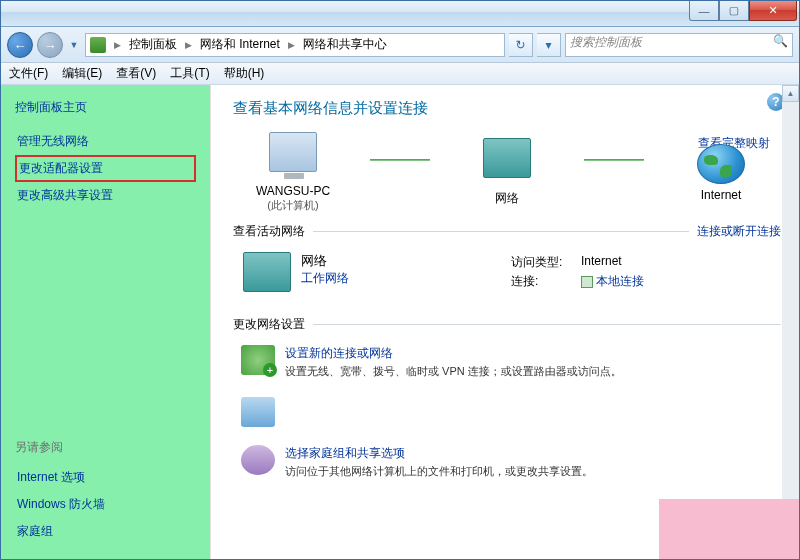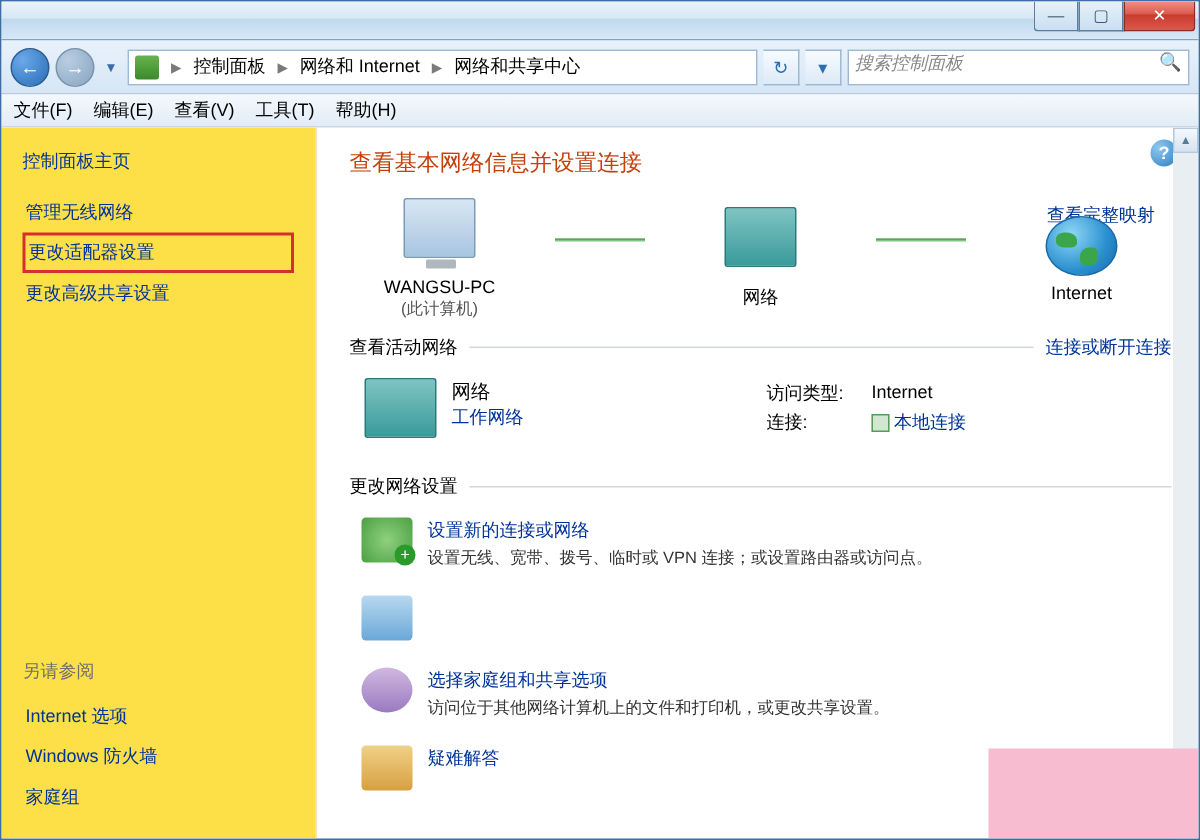--- a/index.html
+++ b/index.html
@@ -19,30 +19,30 @@
   .addr { flex:1; height:24px; border:1px solid #9db9d3; background:#fff; display:flex; align-items:center; padding:0 4px; gap:6px;}
   .addr-icon { width:16px; height:16px; background:linear-gradient(to bottom,#6ab150,#3a8a2a); border-radius:2px;}
   .crumb-sep { color:#7a7a7a; font-size:9px; margin:0 2px;}
   .addr-ref { width:24px; height:24px; border:1px solid #9db9d3; border-left:none; background:linear-gradient(to bottom,#f7fbff,#dceaf7); display:flex; align-items:center; justify-content:center; color:#2a6db5; font-size:12px;}
   .search { width:228px; height:24px; border:1px solid #9db9d3; background:#fff; display:flex; align-items:flex-start; padding:0 4px; color:#888; font-style:italic;}
   .search .sicon { margin-left:auto; color:#2a6db5; font-style:normal;}
   
   .menubar { height:22px; background:linear-gradient(to bottom,#f4f8fc,#e2ecf6); display:flex; align-items:center; padding:0 8px; gap:14px; border-bottom:1px solid #c9d8e6; font-size:12px;}
   
   .body { flex:1; display:flex; overflow:hidden;}
-  .sidebar { width:210px; background:#fde047; padding:14px 14px; border-right:1px solid #e0e0e0; display:flex; flex-direction:column;}
+  .sidebar { width:210px; background:#86efac; padding:14px 14px; border-right:1px solid #e0e0e0; display:flex; flex-direction:column;}
   .side-title { color:#003399; font-size:12px; margin-bottom:12px;}
   .side-link { color:#003399; padding:5px 2px; cursor:pointer;}
   .side-link.hl { border:2px solid #d62f2f; padding:3px 2px;}
   .side-spacer { flex:1;}
   .side-sub { color:#707070; margin:4px 0 8px 0;}
   
   .main { flex:1; padding:14px 18px 0 22px; overflow:auto; position:relative;}
   .help-icon { position:absolute; top:8px; right:14px; width:18px; height:18px; border-radius:50%; background:radial-gradient(circle at 30% 30%,#8fc8f0,#2a7dbd); color:#fff; display:flex; align-items:center; justify-content:center; font-size:12px; font-weight:bold;}
-  .h1 { color:#c2410c; font-size:15px; margin-bottom:14px;}
+  .h1 { color:#0369a1; font-size:15px; margin-bottom:14px;}
   .netmap { display:flex; align-items:center; justify-content:space-between; gap:8px; margin-bottom:4px;}
   .netnode { width:120px; text-align:center;}
   .netnode .icon { width:48px; height:40px; margin:0 auto 4px;}
   .icon-pc { background:linear-gradient(to bottom,#d8e6f3,#a8c5e0); border:1px solid #7a9bb8; border-radius:2px; position:relative;}
   .icon-pc::after { content:""; position:absolute; bottom:-8px; left:14px; width:20px; height:6px; background:#b0b8bf; border-radius:1px;}
   .icon-multi { background:linear-gradient(to bottom,#7fc4c4,#3a9a9a); border:1px solid #2a7a7a; border-radius:2px; position:relative;}
   .icon-multi::before { content:""; position:absolute; top:-6px; left:-6px; width:48px; height:40px; background:linear-gradient(to bottom,#9fd4d4,#5aaaaa); border:1px solid #3a8a8a; border-radius:2px; z-index:-1;}
   .icon-globe { width:42px; height:42px; border-radius:50%; background:radial-gradient(circle at 35% 30%,#8fd8f5,#2a8fd0 60%,#1a6aa5); border:1px solid #1a6aa5; position:relative; overflow:hidden;}
   .icon-globe::before { content:""; position:absolute; top:10px; left:6px; width:14px; height:10px; background:#3aa54a; border-radius:40% 50% 30% 40%;}
   .icon-globe::after { content:""; position:absolute; top:20px; left:22px; width:12px; height:12px; background:#3aa54a; border-radius:50% 30% 40% 30%;}
@@ -206,26 +206,20 @@
       <div class="task">
         <div class="ticon ti-connect"></div>
       </div>
       <div class="task">
         <div class="ticon ti-home"></div>
         <div class="ttxt">
             <div class="tt">选择家庭组和共享选项</div>
             <div class="td">访问位于其他网络计算机上的文件和打印机，或更改共享设置。</div>
           </div>
       </div>
-      <div class="task">
-        <div class="ticon ti-trouble"></div>
-        <div class="ttxt">
-            <div class="tt">疑难解答</div>
-          </div>
-      </div>
 
       <div class="scrollbar">
         <div class="arr">▲</div>
         <div class="track"></div>
         <div class="arr dn">▼</div>
       </div>
       <div class="pink-overlay"></div>
     </div>
   </div>
 </div>

